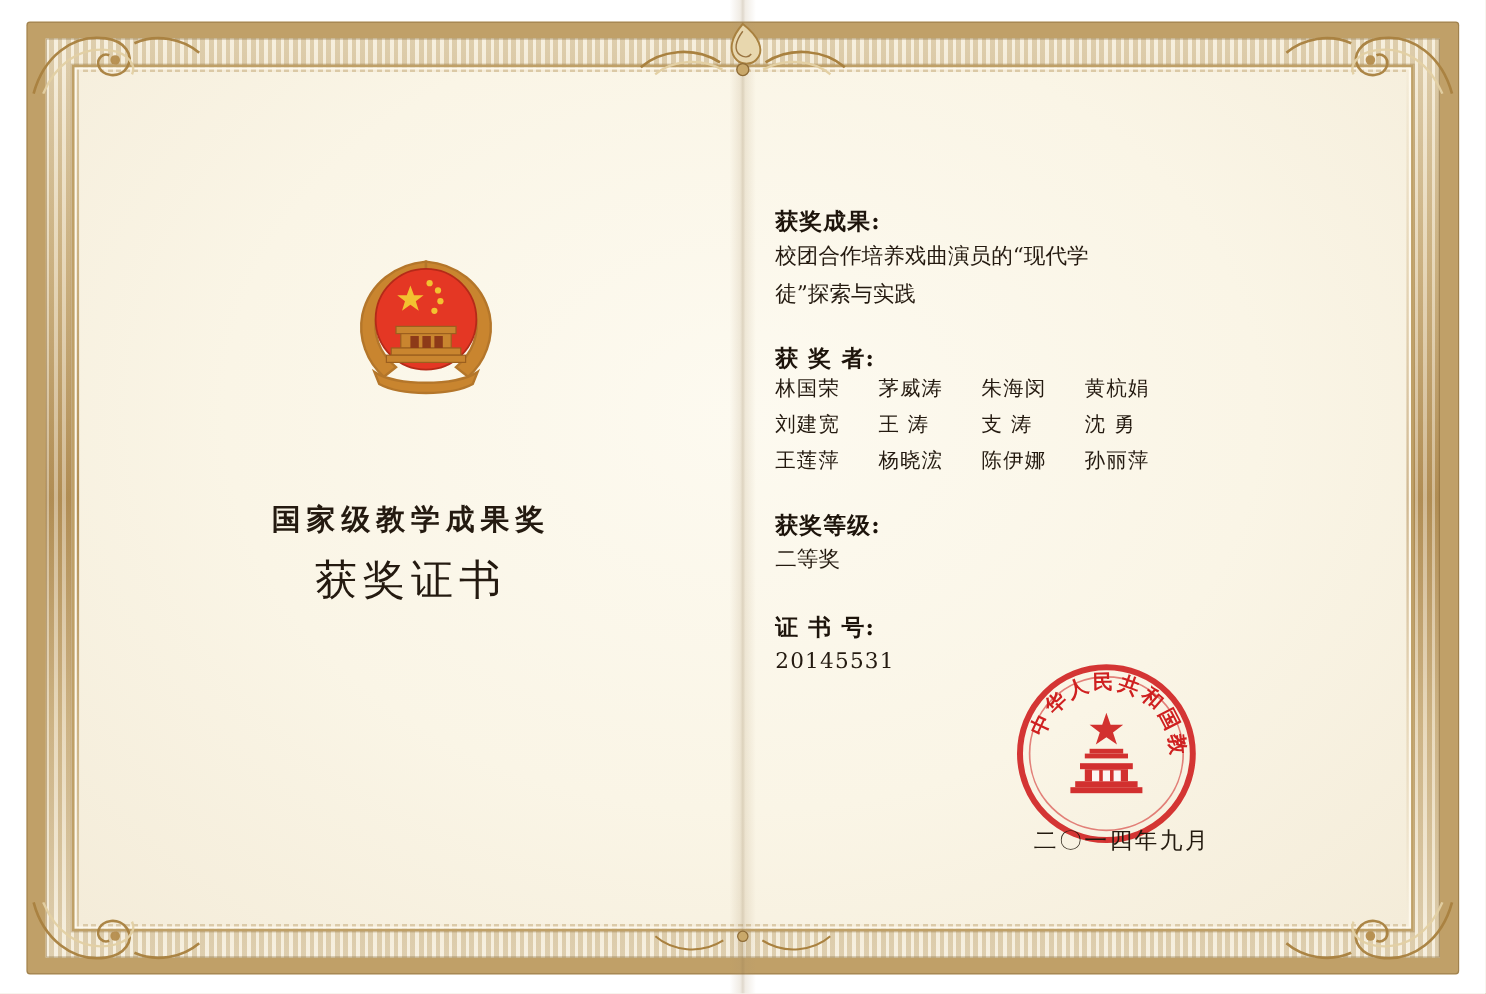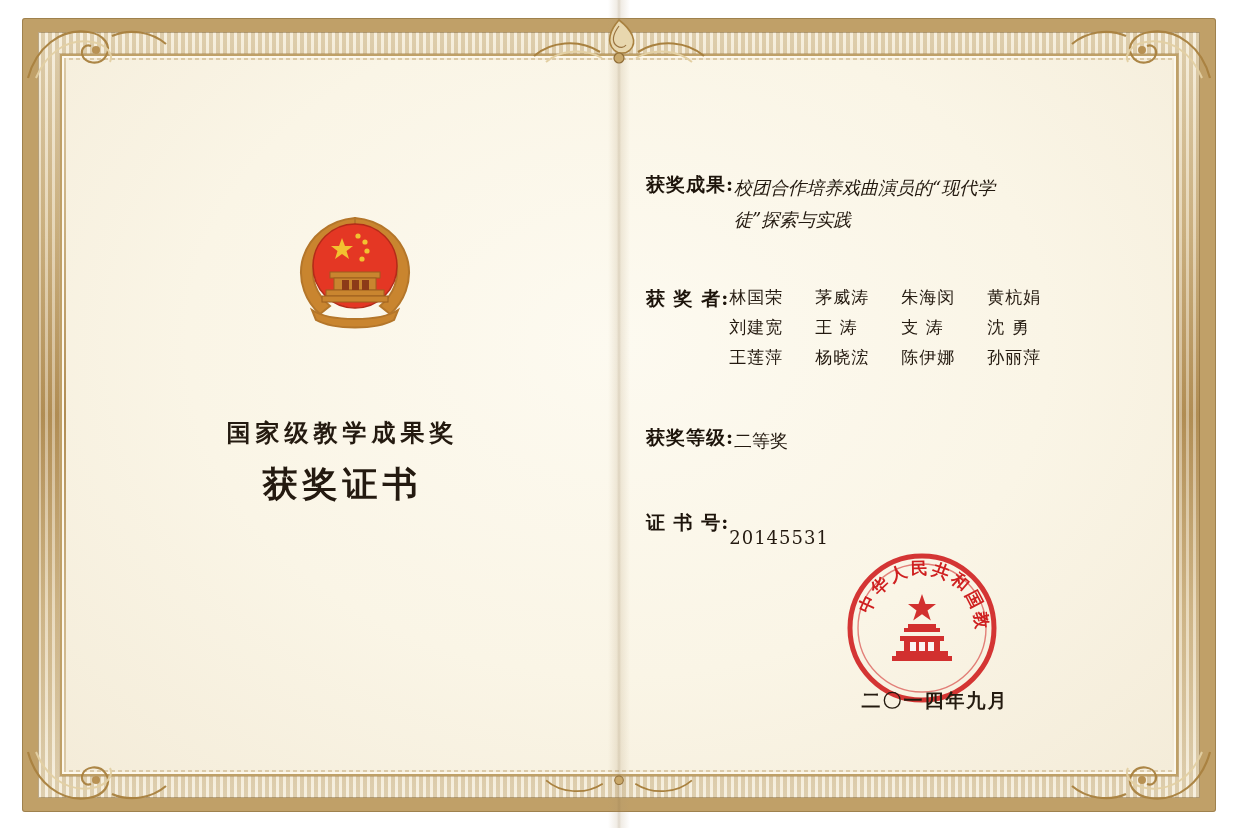--- a/index.html
+++ b/index.html
@@ -147,61 +147,61 @@
   .left-title .line1 {
     font-size: 24px;
     letter-spacing: 5px;
     font-weight: 700;
     font-family: "DejaVu Serif", serif;
     line-height: 1.5;
   }
   .left-title .line2 {
     font-size: 35px;
     letter-spacing: 5px;
-    font-weight: 700;
+    font-weight: 400;
     font-family: "DejaVu Serif", serif;
     line-height: 1.9;
   }
 
   
   .right-page {
     position: absolute;
     left: 620px;
     top: 60px;
     right: 66px;
     bottom: 58px;
     color: #20160c;
   }
   .field {
     position: absolute;
     display: flex;
     align-items: flex-start;
+    flex-direction: column;
   }
   .field-label {
     font-family: "DejaVu Serif", serif;
     font-weight: 700;
     font-size: 19px;
     letter-spacing: 1px;
     white-space: nowrap;
     color: #1d140b;
   }
   .field-value {
     font-family: "DejaVu Serif", serif;
     font-size: 18px;
     color: #241a10;
     line-height: 1.75;
   }
   .field-value.serifnum {
     font-family: "DejaVu Serif", serif;
     letter-spacing: 1px;
-    margin-top: 12px;
   }
 
   #f-achievement { left: 26px; top: 112px; width: 440px; }
-  #f-achievement .field-value { max-width: 300px; font-style: italic; }
+  #f-achievement .field-value { max-width: 300px; }
 
   #f-winners { left: 26px; top: 226px; width: 460px; }
   .winners-grid {
     display: grid;
     grid-template-columns: repeat(4, 86px);
     row-gap: 7px;
     font-family: "DejaVu Serif", serif;
     font-size: 17px;
     color: #241a10;
   }
@@ -219,21 +219,21 @@
     height: 156px;
   }
   .seal-date {
     position: absolute;
     left: 215px;
     top: 628px;
     width: 200px;
     text-align: center;
     font-family: "DejaVu Serif", serif;
     font-size: 19px;
-    font-weight: 700;
+    font-weight: 400;
     letter-spacing: 2px;
     color: #231a0f;
   }
 </style>
 </head>
 <body>
 
 <div class="certificate">
 
   <div class="frame-outer"></div>

